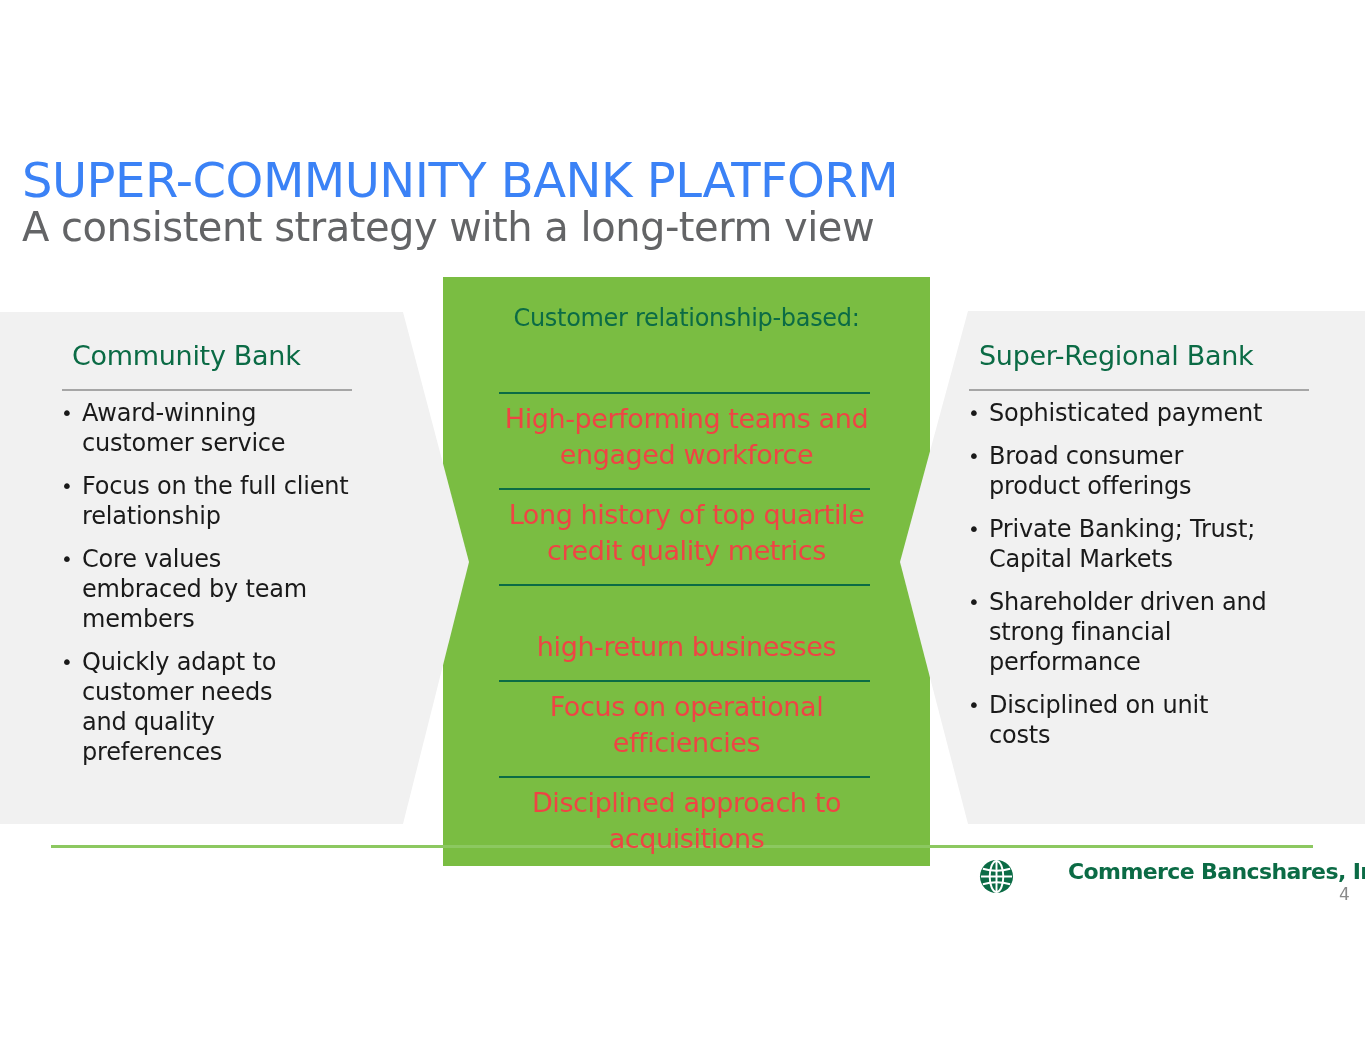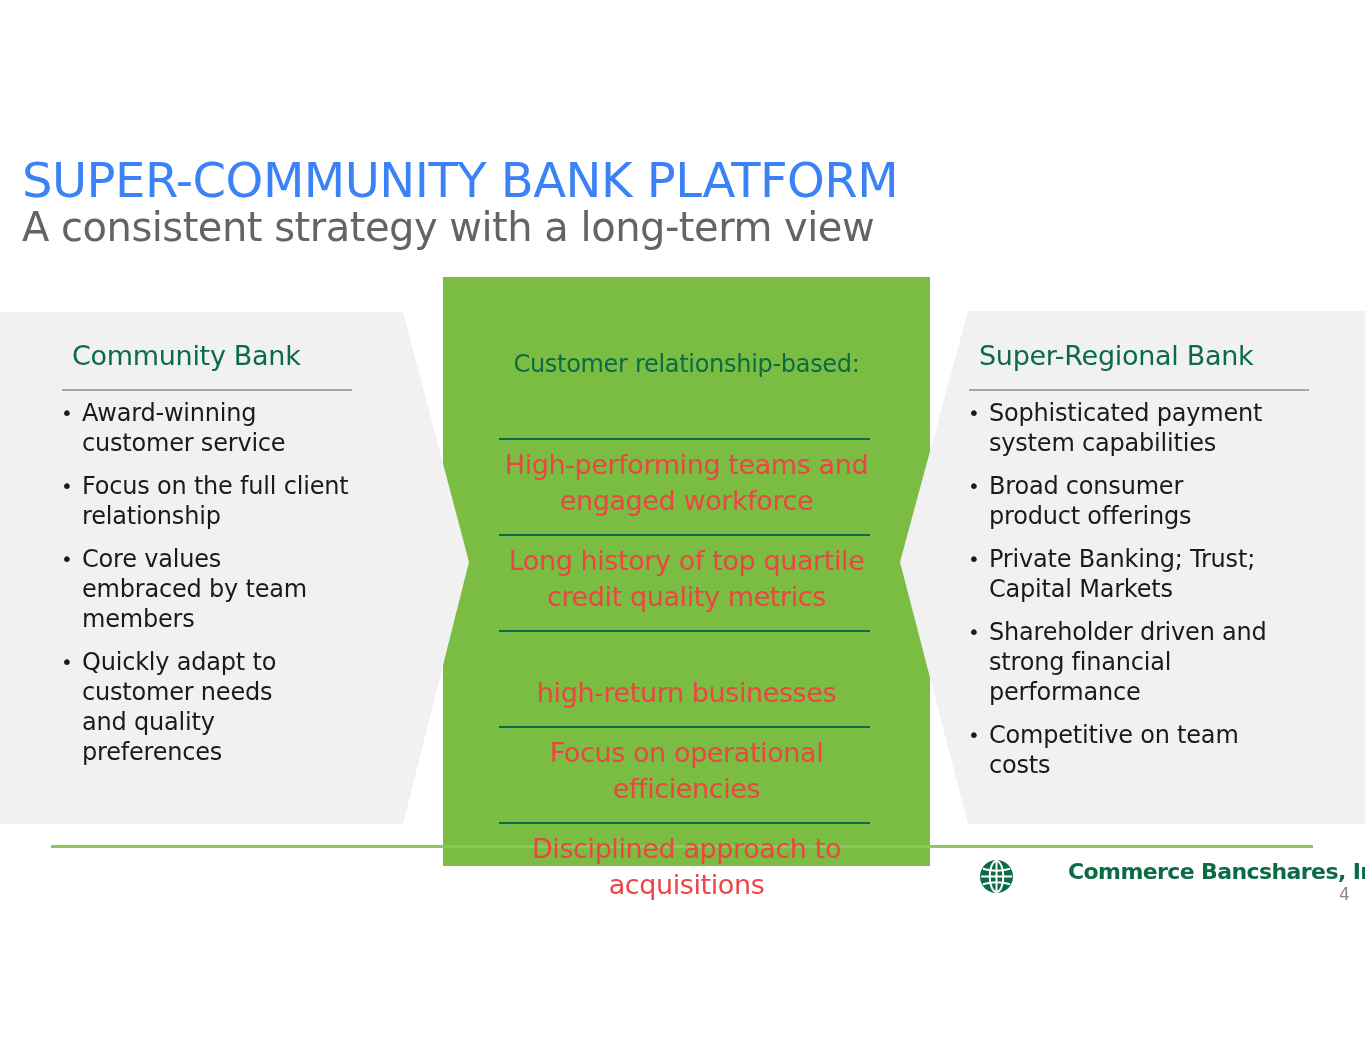--- a/index.html
+++ b/index.html
@@ -1,21 +1,21 @@
 <!DOCTYPE html>
 <html><head>
   <meta charset="utf-8">
   <style>
     html, body { margin:0; padding:0; }
     body { width:1365px; height:1055px; background:#ffffff; position:relative; overflow:hidden;
       font-family:"DejaVu Sans", sans-serif; }
     .title { position:absolute; left:22px; top:152px; font-size:48px; color:#3b82f6; letter-spacing:-0.5px; white-space:nowrap; font-weight:normal; }
     .subtitle { position:absolute; left:22px; top:204px; font-size:40px; color:#636466; letter-spacing:-0.5px; white-space:nowrap; }
     svg.shapes { position:absolute; left:0; top:0; }
-    .center-col { position:absolute; left:443px; top:277px; width:487px; height:728px; text-align:center; z-index:3;margin-top:46px; }
+    .center-col { position:absolute; left:443px; top:277px; width:487px; height:728px; text-align:center; z-index:3; }
     .c-head1 { position:absolute; top:27px; left:0; width:100%; font-size:24px; color:#0b6b45; letter-spacing:-0.3px; }
     .c-head2 { position:absolute; top:58px; left:0; width:100%; font-size:30px; font-weight:bold; color:#0b6b45; letter-spacing:-0.3px; }
     .c-head2 sup { font-size:16px; font-weight:normal; vertical-align:top; position:relative; top:2px; }
     .c-item { position:absolute; left:0; width:100%; font-size:27px; line-height:36px; color:#ef4444; letter-spacing:-0.4px; }
     .c-rule { position:absolute; left:56px; width:371px; height:2px; background:#0b6b45; }
     .side-head { position:absolute; font-size:27px; color:#0b6b45; letter-spacing:-0.3px; white-space:nowrap; }
     .side-rule { position:absolute; height:2px; background:#a6a6a6; }
     .bullets { position:absolute; margin:0; padding:0; list-style:none; z-index:4; }
     .bullets li { position:relative; padding-left:21px; font-size:24px; line-height:30px; color:#1a1a1a; margin-bottom:13px; letter-spacing:-0.2px; }
     .bullets li::before { content:"\2022"; position:absolute; left:0; top:0; font-size:20px; }
@@ -44,25 +44,25 @@
 <ul class="bullets" style="left:61px; top:398px; width:340px;" id="left-list">
     <li><span>Award-winning</span><br><span>customer service</span></li>
     <li><span>Focus on the full client</span><br><span>relationship</span></li>
     <li><span>Core values</span><br><span>embraced by team</span><br><span>members</span></li>
     <li><span>Quickly adapt to</span><br><span>customer needs</span><br><span>and quality</span><br><span>preferences</span></li>
   </ul>
 
 <div class="side-head layer" style="left:979px; top:340px;">Super-Regional Bank</div>
 <div class="side-rule layer" style="left:969px; top:389px; width:340px;"></div>
 <ul class="bullets" style="left:968px; top:398px; width:380px;" id="right-list">
-    <li><span>Sophisticated payment</span><br><span>system capabilities</span></li>
+    <li><span>Sophisticated payment</span><br></li>
     <li><span>Broad consumer</span><br><span>product offerings</span></li>
     <li><span>Private Banking; Trust;</span><br><span>Capital Markets</span></li>
     <li><span>Shareholder driven and</span><br><span>strong financial</span><br><span>performance</span></li>
-    <li><span>Competitive on team</span><br><span>costs</span></li>
+    <li><span>Disciplined on unit</span><br><span>costs</span></li>
   </ul>
 
 <div class="center-col">
   <div class="c-head1">Customer relationship-based:</div>
   <div id="center-items">
       <div class="c-rule" style="top: 115px;"></div>
       <div class="c-item" style="top: 124px;"><span>High-performing teams and</span><br><span>engaged workforce</span></div>
       <div class="c-rule" style="top: 211px;"></div>
       <div class="c-item" style="top: 220px;"><span>Long history of top quartile</span><br><span>credit quality metrics</span></div>
       <div class="c-rule" style="top: 307px;"></div>

